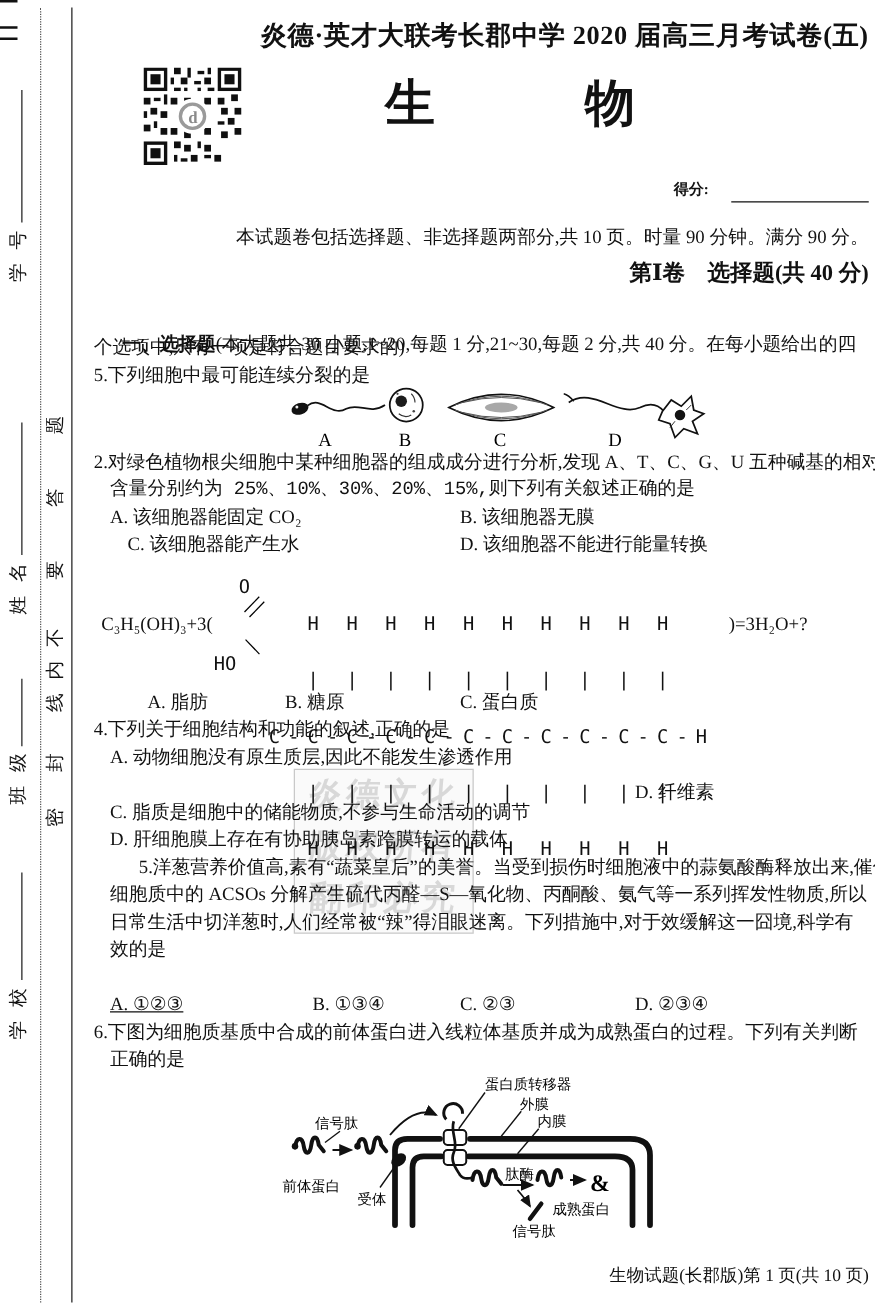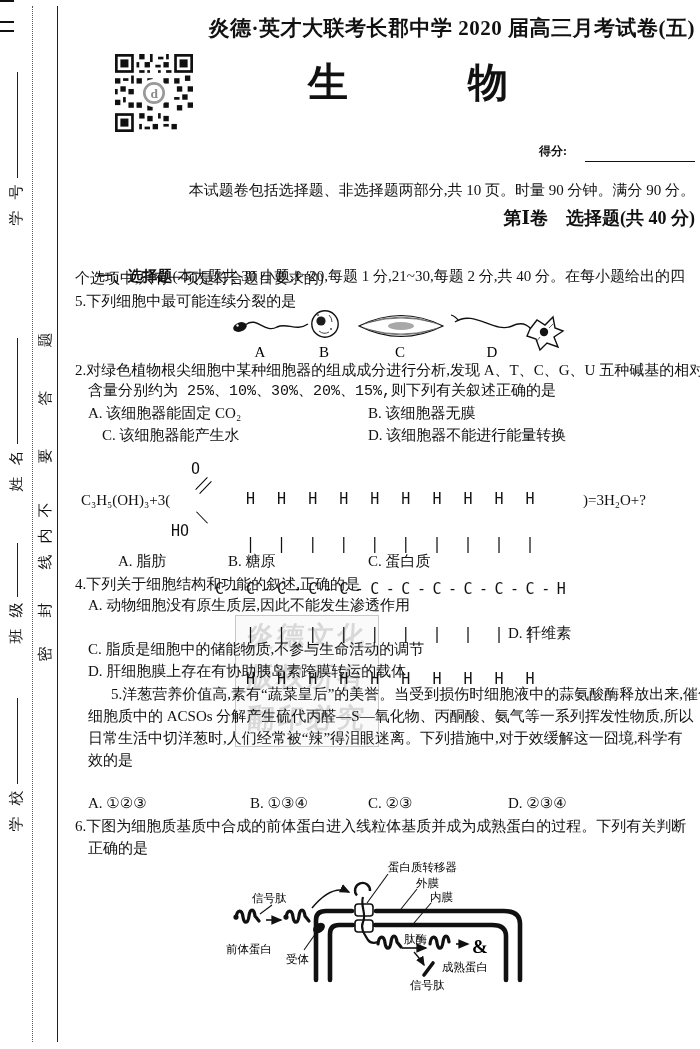--- a/index.html
+++ b/index.html
@@ -210,21 +210,21 @@
 
     <div class="abs t" style="left:75px;top:574px;">4.下列关于细胞结构和功能的叙述,正确的是</div>
     <div class="abs opt-row" style="left:88px;top:596px;">A. 动物细胞没有原生质层,因此不能发生渗透作用</div>
     <div class="abs opt-row" style="left:88px;top:640px;">C. 脂质是细胞中的储能物质,不参与生命活动的调节</div>
     <div class="abs opt-row" style="left:88px;top:662px;">D. 肝细胞膜上存在有协助胰岛素跨膜转运的载体</div>
 
     <div class="abs t" style="left:75px;top:684px;margin-left:36px;">5.洋葱营养价值高,素有“蔬菜皇后”的美誉。当受到损伤时细胞液中的蒜氨酸酶释放出来,催化</div>
     <div class="abs t" style="left:88px;top:728px;">日常生活中切洋葱时,人们经常被“辣”得泪眼迷离。下列措施中,对于效缓解这一囧境,科学有</div>
     <div class="abs t" style="left:88px;top:706px;">细胞质中的 ACSOs 分解产生硫代丙醛—S—氧化物、丙酮酸、氨气等一系列挥发性物质,所以</div>
     <div class="abs t" style="left:88px;top:750px;">效的是</div>
-    <div class="abs opt-row" style="left:88px;top:794px;">A. ①②③</div>
+    <div class="abs opt-row" style="left:88px;top:794px;text-decoration:underline;">A. ①②③</div>
     <div class="abs opt-row" style="left:228px;top:794px;margin-left:22px;">B. ①③④</div>
     <div class="abs opt-row" style="left:368px;top:794px;">C. ②③</div>
     <div class="abs opt-row" style="left:508px;top:794px;">D. ②③④</div>
 
     <div class="abs t" style="left:75px;top:816px;">6.下图为细胞质基质中合成的前体蛋白进入线粒体基质并成为成熟蛋白的过程。下列有关判断</div>
     <div class="abs t" style="left:88px;top:838px;">正确的是</div>
 
     <svg class="abs" style="left:220px;top:858px;" width="335" height="148" viewBox="0 0 335 148">
       <defs>
         <marker id="ah" markerWidth="8" markerHeight="7" refX="6" refY="3" orient="auto">
@@ -270,14 +270,15 @@
       <text x="210" y="43" font-size="11.5">内膜</text>
       <text x="32" y="44" font-size="11.5">信号肽</text>
       <text x="6" y="95" font-size="11.5">前体蛋白</text>
       <text x="66" y="105" font-size="11.5">受体</text>
       <text x="184" y="85" font-size="11.5">肽酶</text>
       <text x="252" y="95" font-size="19" font-weight="bold">&amp;</text>
       <text x="222" y="113" font-size="11.5">成熟蛋白</text>
       <text x="190" y="131" font-size="11.5">信号肽</text>
     </svg>
 
+    <div class="abs center" style="left:75px;top:1012px;width:620px;font-size:14px;">生物试题(长郡版)第 1 页(共 10 页)</div>
   </div>
 </div>
 
 </body></html>

